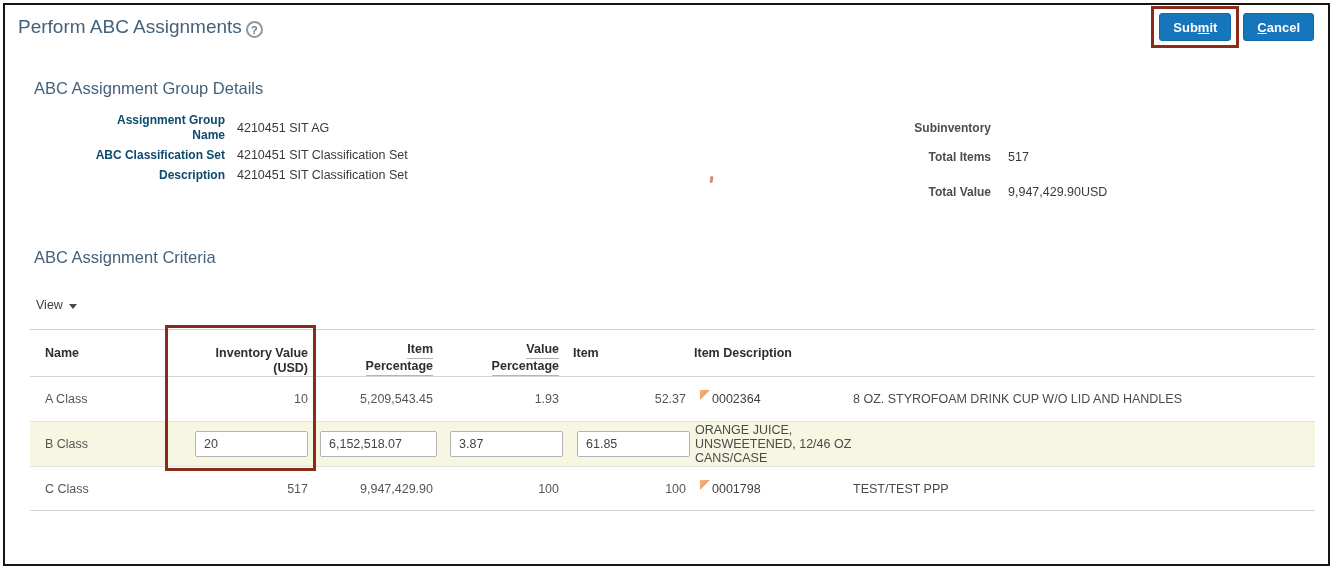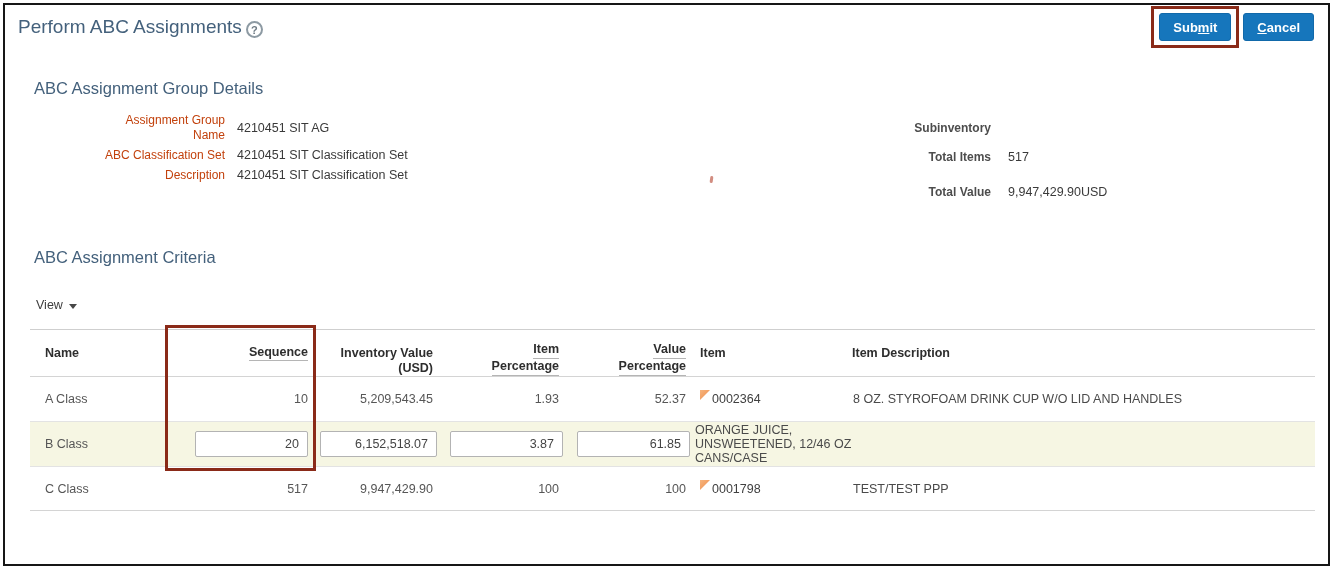--- a/index.html
+++ b/index.html
@@ -23,22 +23,22 @@
   .cancel-btn { margin-top:8px; }
 
   
   .section-heading { position:absolute; left:29px; font-size:16.5px; color:#44617c; font-weight:400; }
   .h-group { top:74px; }
   .h-criteria { top:243px; }
 
   
   .form-left { position:absolute; left:12px; top:108px; display:flex; flex-direction:column; gap:5px; }
   .frow { display:flex; align-items:center; }
-  .flabel { display:block; width:208px; text-align:right; font-size:12px; font-weight:400;
-            color:#c2410c; line-height:15px; }
+  .flabel { display:block; width:208px; text-align:right; font-size:12px; font-weight:700;
+            color:#0c4a6e; line-height:15px; }
   .frow .flabel-narrow { width:208px; padding-left:76px; }
   .fvalue { width:178px; margin-left:12px; font-size:12.5px; color:#3a3a3a; line-height:15px; }
 
   .form-right { position:absolute; left:826px; top:116px; }
   .rrow { display:flex; align-items:center; }
   .rlabel { display:block; width:160px; text-align:right; font-size:12px; font-weight:700; color:#4d4d4d; }
   .rvalue { margin-left:17px; font-size:12.5px; color:#3a3a3a; }
   .rrow-2 { margin-top:15px; }
   .rrow-3 { margin-top:21px; }
 
@@ -67,21 +67,21 @@
   .trow.selected { background:#f6f6e3; }
   .td { display:flex; align-items:center; font-size:12.5px; color:#565656; }
   .td.lft { justify-content:flex-start; padding-left:15px; }
   .td.rgt { justify-content:flex-end; padding-right:8px; }
   .td.item-cell { padding-left:6px; gap:2px; align-items:center; color:#404040; }
   .td.desc-cell { padding-left:1px; color:#4a4a4a; }
   .flag-icon { width:10px; height:10px; align-self:flex-start; margin-top:13px;
                background:linear-gradient(135deg,#f6b57e 0%,#ee8c4b 100%);
                clip-path:polygon(0 0,100% 0,0 100%); flex:0 0 auto; }
   .cell-input { height:26px; width:113px; border:1px solid #b3b3b3; border-radius:2px;
-                background:#fff; text-align:right; font-size:12.5px; color:#444;
+                background:#fff; text-align:left; font-size:12.5px; color:#444;
                 padding:0 8px; font-family:"Liberation Sans",sans-serif; }
   .cell-input.wide { width:117px; }
   .seq-highlight { position:absolute; left:135px; top:-4px; width:151px; height:146px;
                    border:3px solid #8a2a18; pointer-events:none; z-index:5; }
 </style>
 </head>
 <body>
 
 <div class="frame">
 
@@ -137,23 +137,20 @@
     <span>View</span>
     <span class="caret-down"></span>
   </div>
 
   <div class="table-wrap">
     <div class="seq-highlight"></div>
 
     <div class="grid-row thead">
       <div class="th lft">
           <span class="pad-l">Name</span>
-        </div>
-      <div class="th rgt">
-          <span class="sortable">Sequence</span>
         </div>
       <div class="th rgt two-line">
         <span>Inventory Value</span>
         <span>(USD)</span>
       </div>
       <div class="th rgt two-line">
         <span class="sortable">Item</span>
         <span class="sortable">Percentage</span>
       </div>
       <div class="th rgt two-line">

